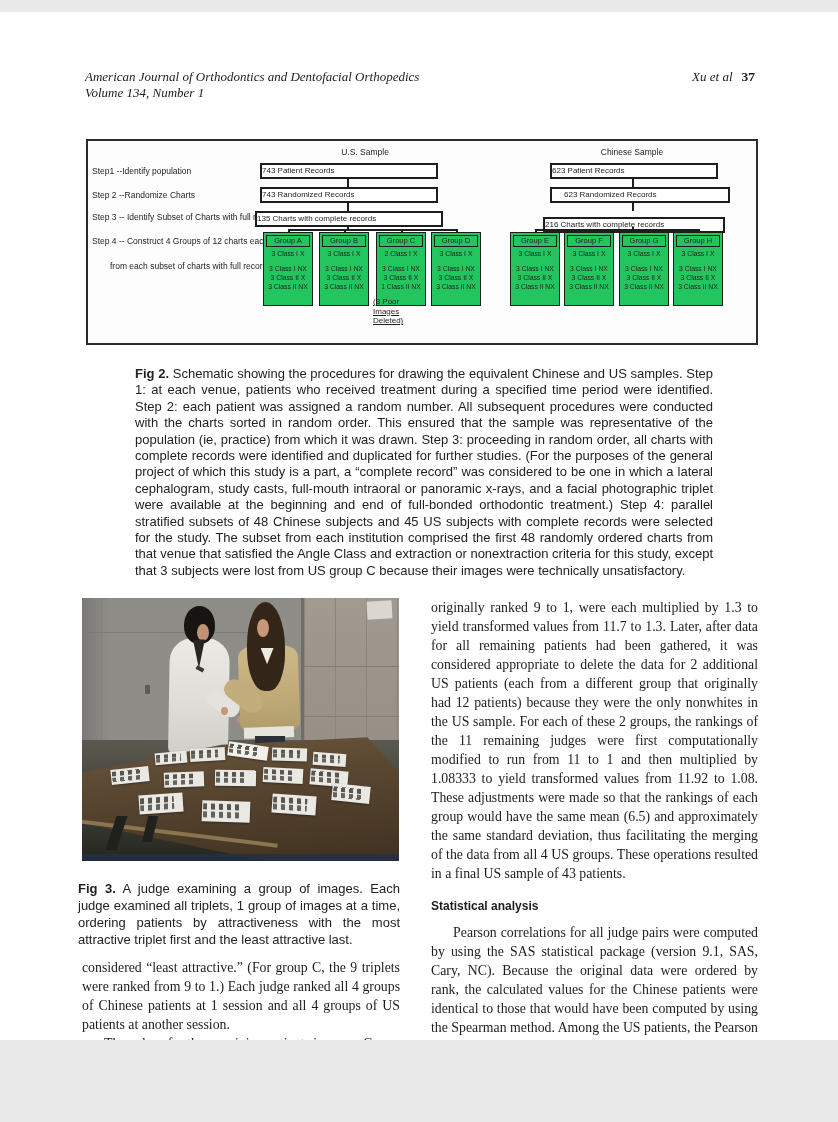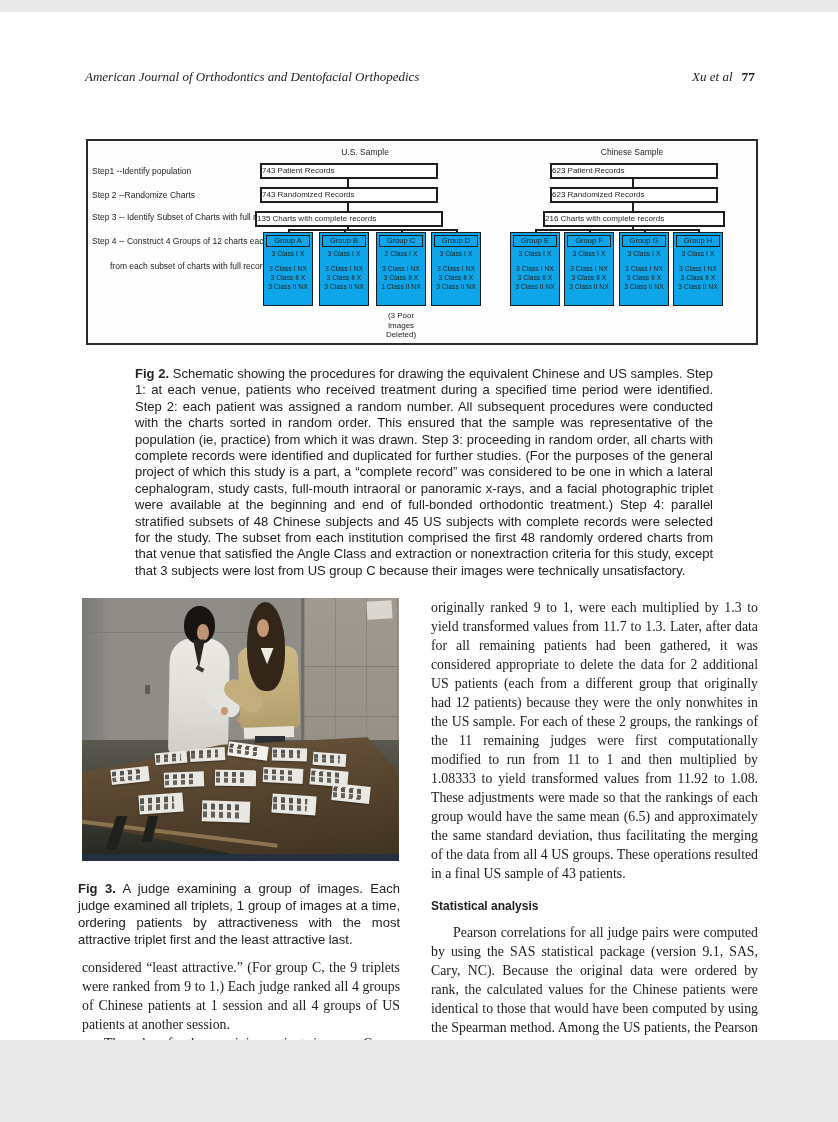--- a/index.html
+++ b/index.html
@@ -16,25 +16,25 @@
   .diagram{position:absolute;left:86px;top:127px;width:668px;height:202px;
            border:2px solid #2b2b2b;font-family:"Liberation Sans",sans-serif;font-size:8.5px;
            color:#242424;background:#fdfdfd;}
   .diagram .lbl{position:absolute;left:4px;white-space:nowrap;font-size:8.5px;}
   .diagram .sample-title{position:absolute;top:6px;width:120px;text-align:center;font-size:8.5px;}
   .fbox{position:absolute;border:2px solid #1d1d1d;text-align:left;font-size:8px;
         line-height:10px;padding:1px 0;background:#fff;}
   .vline{position:absolute;width:1.5px;background:#1d1d1d;}
   .hline{position:absolute;height:1.5px;background:#1d1d1d;}
   .group{position:absolute;top:91px;width:50px;height:74px;border:1.5px solid #1d1d1d;
-         background:#0ea5e9;box-sizing:border-box;}
+         background:#22c55e;box-sizing:border-box;}
   .gtitle{border:1px solid #1d1d1d;margin:2px;text-align:center;font-size:7.5px;line-height:10px;}
   .gline{text-align:center;font-size:6.8px;line-height:9px;white-space:nowrap;}
   .gline.first{margin-bottom:6px;margin-top:1px;}
-  .gnote{position:absolute;top:170px;width:56px;text-align:center;font-size:8px;line-height:9.5px;}
+  .gnote{position:absolute;top:156px;width:56px;text-align:left;font-size:8px;line-height:9.5px;text-decoration:underline;}
 
   
   .fig2-cap{position:absolute;left:135px;top:341px;width:578px;
             font-family:"Liberation Sans",sans-serif;font-size:13px;line-height:16.4px;
             text-align:justify;color:#222;}
   .fig3-cap{position:absolute;left:78px;top:855px;width:322px;
             font-family:"Liberation Sans",sans-serif;font-size:13px;line-height:17px;
             text-align:justify;color:#222;}
   .cap-label{font-weight:bold;}
 
@@ -128,42 +128,43 @@
   .p2-hem{position:absolute;left:12%;top:72%;width:58%;height:6%;background:#e8e6dc;transform:rotate(-2deg);}
   .p2-pants{position:absolute;left:24%;top:77%;width:36%;height:23%;background:#2c2f36;}
 </style>
 </head>
 <body>
 
 <div class="page">
 
   <div class="hdr-left">
     <div>American Journal of Orthodontics and Dentofacial Orthopedics</div>
+    <div>Volume 134, Number 1</div>
   </div>
   <div class="hdr-right">
-    <span class="authors">Xu et al</span><span class="pageno">77</span>
+    <span class="authors">Xu et al</span><span class="pageno">37</span>
   </div>
 
   <div class="diagram">
     <div class="sample-title" style="left:217px;">U.S. Sample</div>
     <div class="sample-title" style="left:484px;">Chinese Sample</div>
 
     <div class="lbl" style="top:25px;">Step1 --Identify population</div>
     <div class="lbl" style="top:49px;">Step 2 --Randomize Charts</div>
     <div class="lbl" style="top:71px;">Step 3 -- Identify Subset of Charts with full records</div>
     <div class="lbl" style="top:95px;">Step 4 -- Construct 4 Groups of 12 charts each</div>
     <div class="lbl" style="top:120px;left:22px;">from each subset of charts with full records</div>
 
     <div class="fbox" style="left:172px;top:22px;width:174px;">743 Patient Records</div>
     <div class="fbox" style="left:172px;top:46px;width:174px;">743 Randomized Records</div>
     <div class="fbox" style="left:167px;top:70px;width:184px;">135 Charts with complete records</div>
 
     <div class="fbox" style="left:462px;top:22px;width:164px;">623 Patient Records</div>
-    <div class="fbox" style="left:462px;top:46px;width:164px;">623 Randomized Records</div>
-    <div class="fbox" style="left:455px;top:70px;width:178px;">216 Charts with complete records</div>
+    <div class="fbox" style="left:462px;top:46px;width:164px;padding-left:12px;">623 Randomized Records</div>
+    <div class="fbox" style="left:455px;top:76px;width:178px;">216 Charts with complete records</div>
 
     <div class="vline" style="left:259px;top:38px;height:8px;"></div>
     <div class="vline" style="left:259px;top:62px;height:8px;"></div>
     <div class="vline" style="left:259px;top:86px;height:4px;"></div>
     <div class="vline" style="left:544px;top:38px;height:8px;"></div>
     <div class="vline" style="left:544px;top:62px;height:8px;"></div>
     <div class="vline" style="left:544px;top:86px;height:4px;"></div>
     <div class="hline" style="left:200px;top:88px;width:169px;"></div>
     <div class="hline" style="left:447px;top:88px;width:164px;"></div>
     <div class="vline" style="left:200px;top:88px;height:4px;"></div>

